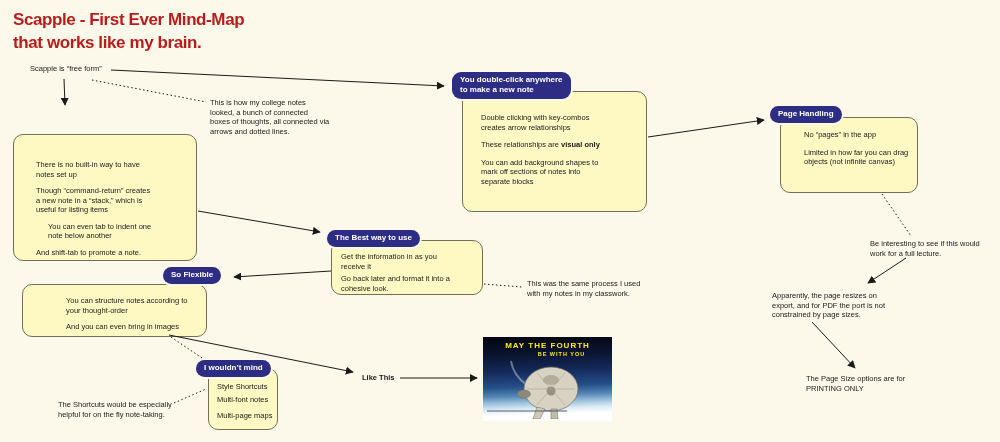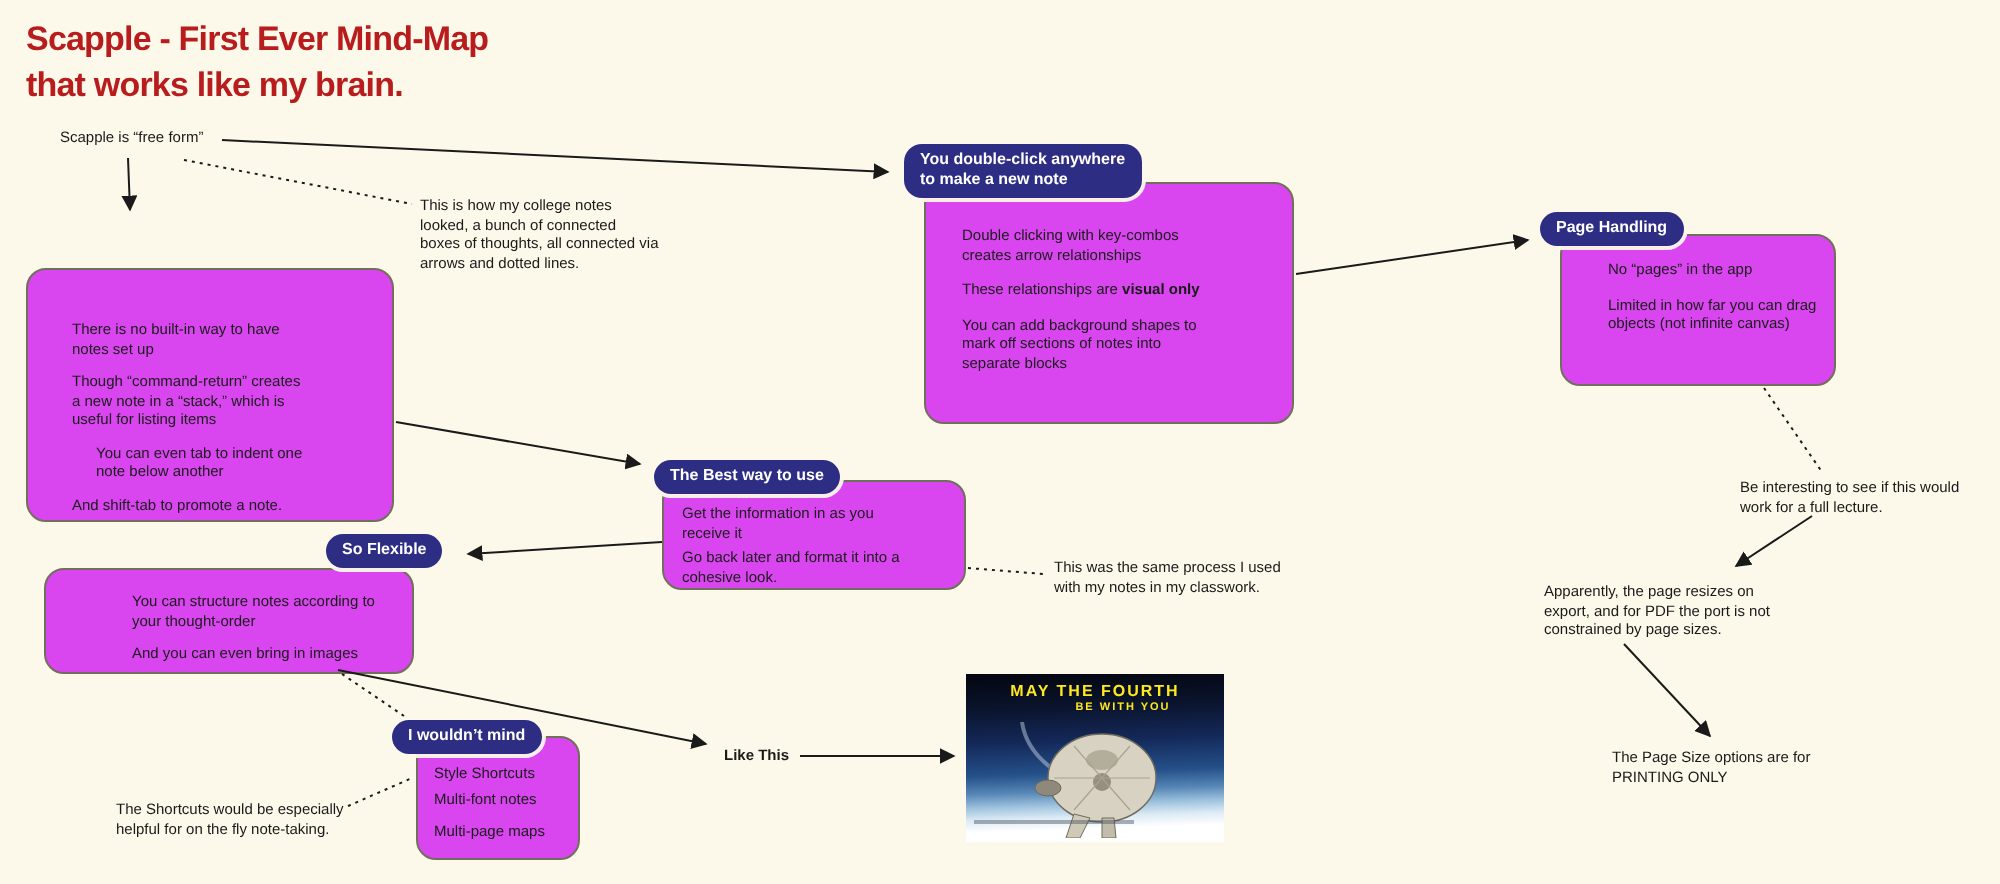--- a/index.html
+++ b/index.html
@@ -34,34 +34,34 @@
     box-shadow:0 0 0 2px rgba(252,248,234,0.95);}
   .bubble .bln{white-space:nowrap;}
   #benefit-bubble{left:7px;top:111px;font-size:8.5px;line-height:11px;}
   #dc-bubble{left:452px;top:72px;}
   #ph-bubble{left:770px;top:106px;text-align:right;}
   #bw-bubble{left:327px;top:230px;}
   #fl-bubble{left:163px;top:267px;}
   #wm-bubble{left:196px;top:360px;}
 
   
-  .sticky{position:absolute;background:#d946ef;border:1px solid #70705A;border-radius:10px;
+  .sticky{position:absolute;background:#fef9c3;border:1px solid #70705A;border-radius:10px;
     z-index:1;font-size:7.5px;line-height:9.5px;box-sizing:border-box;}
   .sticky .ln{white-space:nowrap;}
   .para{margin:0 0 7px 0;}
   #benefit-box{left:13px;top:134px;width:184px;height:127px;padding:25px 0 0 22px;}
   #benefit-box .indent{margin-left:12px;}
   #dc-box{left:462px;top:91px;width:185px;height:121px;padding:21px 0 0 18px;}
   #dc-box .para{margin-bottom:8px;}
   #ph-box{left:780px;top:117px;width:138px;height:76px;padding:12px 0 0 23px;}
   #ph-box .para{margin-bottom:8px;}
   #bw-box{left:331px;top:240px;width:152px;height:55px;padding:11px 0 0 9px;}
   #bw-box .para{margin-bottom:3px;}
   #fl-box{left:22px;top:284px;width:185px;height:53px;padding:11px 0 0 43px;}
-  #wm-box{left:208px;top:368px;width:82px;height:62px;padding:13px 0 0 8px;}
+  #wm-box{left:208px;top:368px;width:70px;height:62px;padding:13px 0 0 8px;}
   #wm-box .m1{margin-bottom:3px;}
   #wm-box .m2{margin-bottom:7px;}
 
   
   #meme{position:absolute;left:483px;top:337px;width:129px;height:84px;z-index:3;overflow:hidden;
     background:linear-gradient(178deg,#04060F 0%,#0B1530 22%,#14295A 40%,#255089 58%,
       #5585B5 68%,#9DC2DD 76%,#DCEBF5 83%,#FFFFFF 90%,#FFFFFF 100%);}
   .meme-title{position:absolute;top:4px;left:0;width:100%;text-align:center;color:#FFE81F;
     font-weight:bold;font-size:8px;letter-spacing:1px;white-space:nowrap;}
   .meme-sub{position:absolute;top:14px;left:14px;width:100%;text-align:center;color:#FFE81F;

